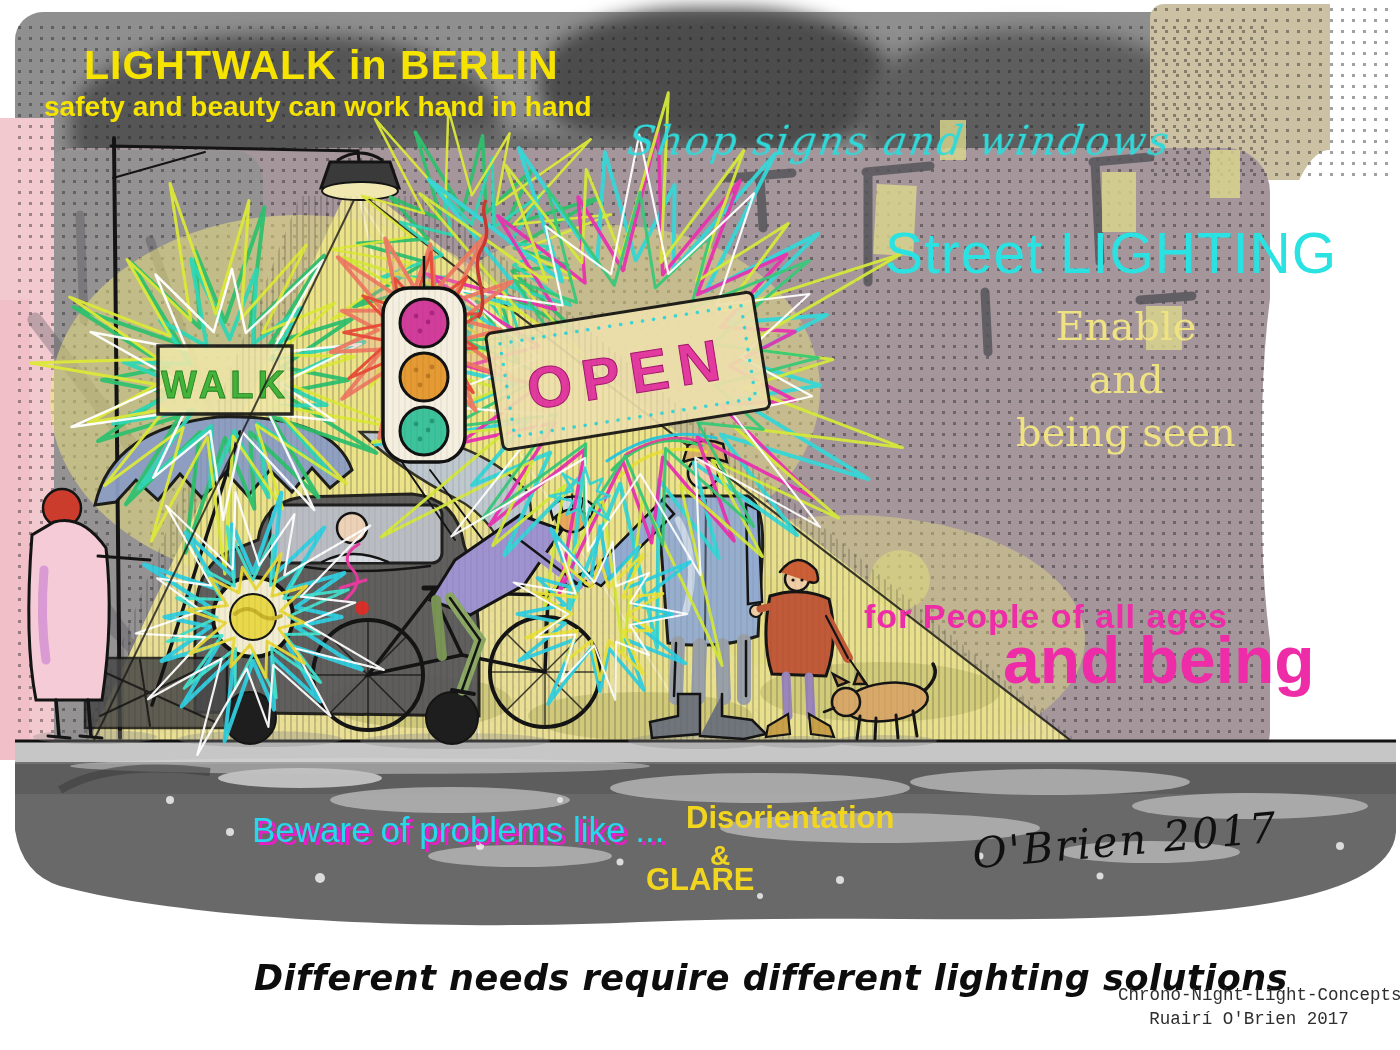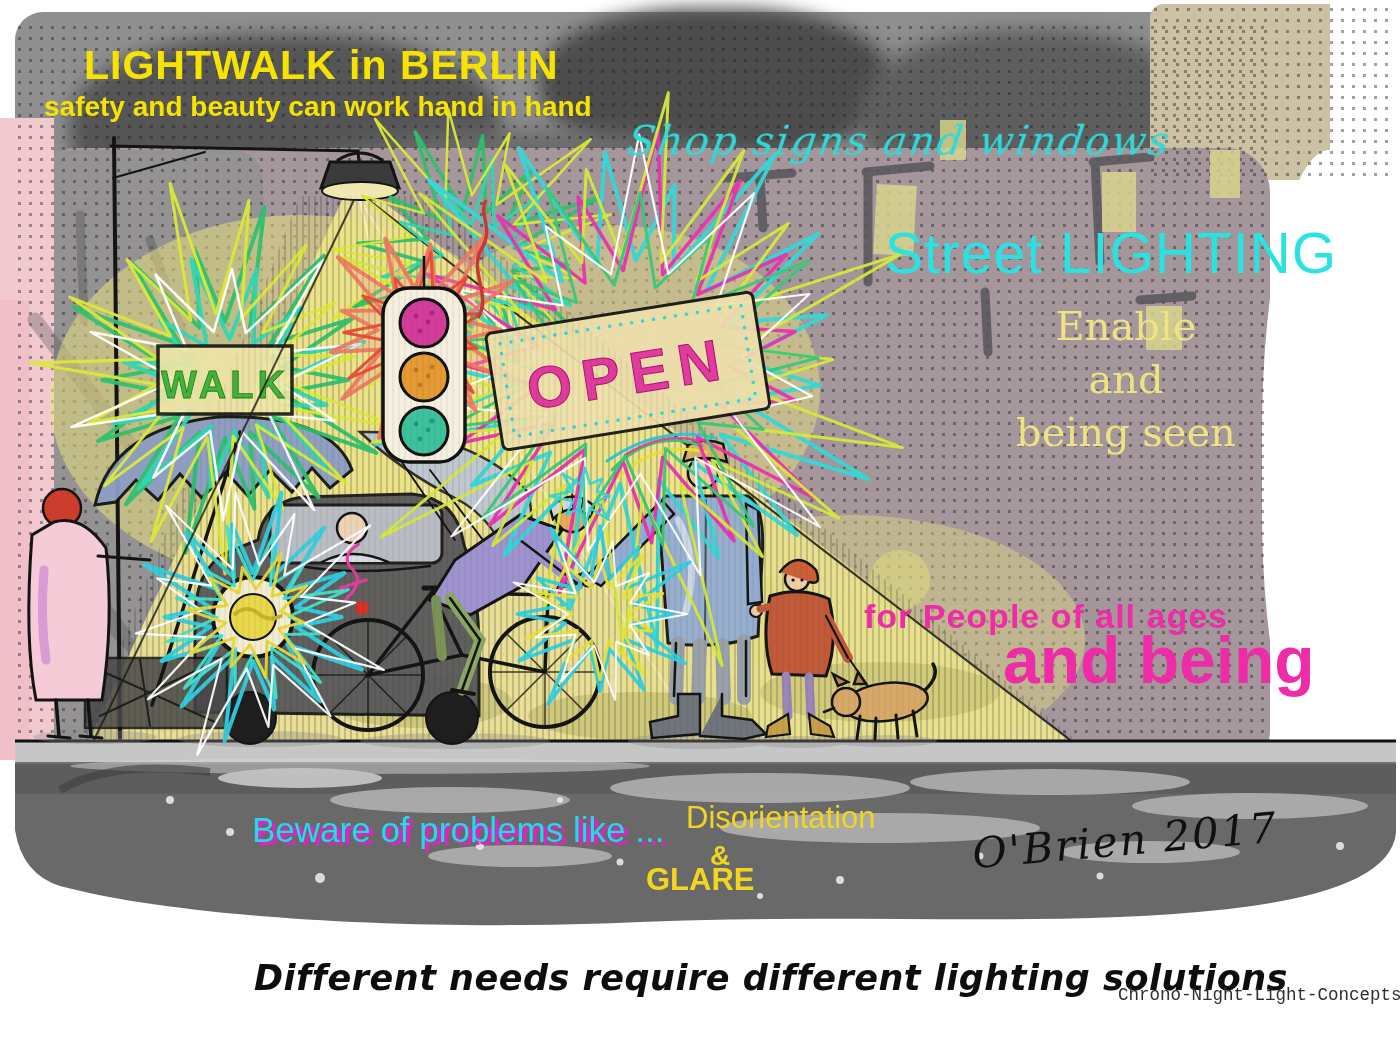--- a/index.html
+++ b/index.html
@@ -31,21 +31,21 @@
   #subtitle{left:44px;top:91px;font-size:28px;font-weight:600;color:#f6e400;}
   #shop{left:628px;top:118px;font-size:40px;font-style:italic;letter-spacing:2px;color:#2fd9d9;
         font-family:"DejaVu Serif",serif;transform:skewX(-8deg);}
   #street{left:866px;top:220px;font-size:57px;letter-spacing:1px;color:#2be2e2;font-weight:400;margin-left:19px;}
   #enable{left:1010px;top:300px;width:232px;text-align:center;font-size:40px;line-height:1.32;
           color:#efe283;font-family:"DejaVu Serif",serif;}
   #forpeople{left:853px;top:597px;font-size:34px;font-weight:600;letter-spacing:1px;color:#ee2ca8;margin-left:11px;}
   #andneeds{left:1003px;top:622px;font-size:66px;font-weight:600;color:#ee2ca8;}
   #beware{left:252px;top:810px;font-size:35px;font-weight:400;color:#27d7ee;
           text-shadow:4px 3px 0 #e81ec8;}
-  #prob1{left:686px;top:800px;font-size:31px;font-weight:400;color:#f2d51f;}
+  #prob1{left:686px;top:800px;font-size:31px;font-weight:700;color:#f2d51f;}
   #prob2{left:710px;top:840px;font-size:28px;font-weight:600;color:#f2d51f;}
   #prob3{left:646px;top:862px;font-size:31px;font-weight:600;color:#f2d51f;}
   #sig{left:972px;top:816px;font-size:42px;font-style:italic;color:#101010;
        font-family:"DejaVu Serif",serif;transform:rotate(-5deg);letter-spacing:2px;}
   #caption{left:254px;top:958px;font-size:35px;font-weight:800;font-style:italic;color:#0d0d0d;
            font-family:"DejaVu Sans",sans-serif;letter-spacing:.5px;text-align:right;}
   #credits{left:1118px;top:984px;width:262px;text-align:center;font-size:17.5px;line-height:1.35;
            color:#2e2e2e;font-family:Liberation Mono, monospace;}
 </style>
 </head>
@@ -344,14 +344,15 @@
   <div class="t" id="forpeople">for People of all ages</div>
   <div class="t" id="andneeds">and being</div>
   <div class="t" id="beware">Beware of problems like ...</div>
   <div class="t" id="prob1">Disorientation</div>
   <div class="t" id="prob2">&amp;</div>
   <div class="t" id="prob3">GLARE</div>
   <div class="t" id="sig">O'Brien 2017</div>
   <div class="t" id="caption">Different needs require different lighting solutions</div>
   <div class="t" id="credits">
     <div>Chrono-Night-Light-Concepts</div>
+    <div>Ruairí O'Brien 2017</div>
   </div>
 </div>
 
 </body></html>

